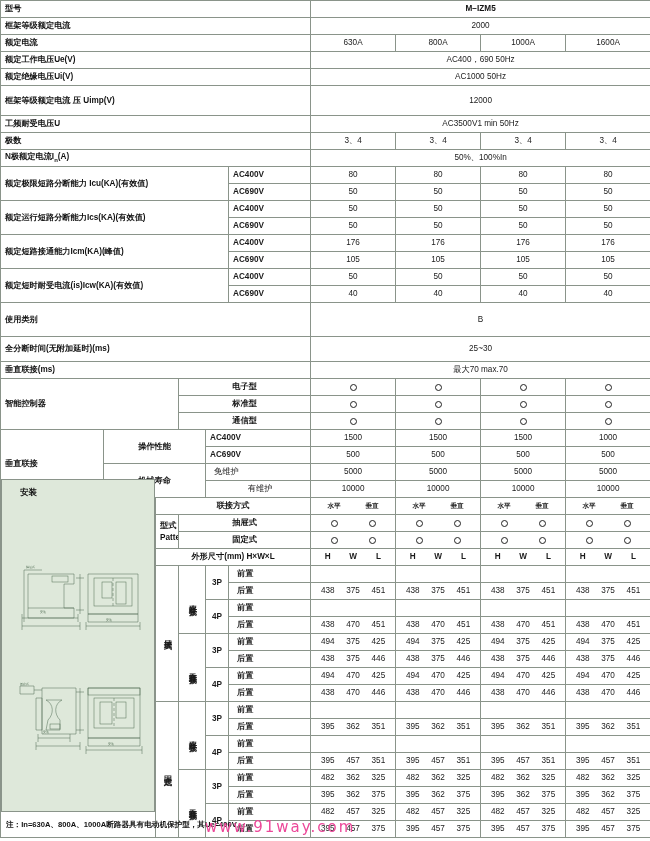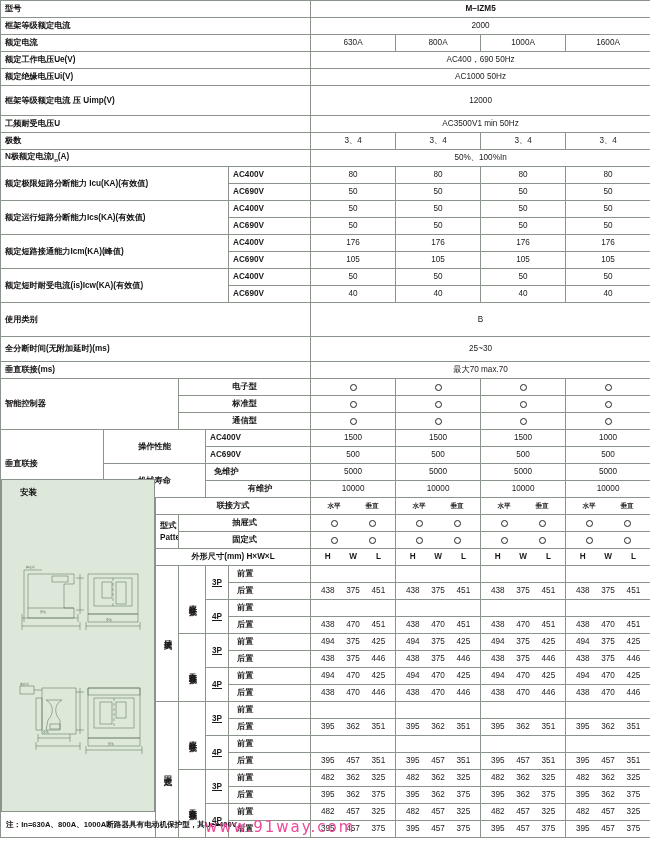--- a/index.html
+++ b/index.html
@@ -35,32 +35,31 @@
   }
   td.lbl.c{text-align:center;padding-left:4px;}
   td.sub{
     background:#ffffff;
     font-weight:bold;
     text-align:left;
     font-size:8px;
   }
   td.subl{
     background:#dee8da;
-    font-weight:bold;
+    font-weight:normal;
     text-align:center;
     font-size:8px;
   }
   td.val{text-align:center;font-size:8.4px;}
   td.vtop{vertical-align:top;padding-top:3px;}
 
   
   td.vert{
     background:#ffffff;font-weight:bold;text-align:center;
     padding:0;
-    text-decoration:underline;
   }
   .vtxt{
     writing-mode:vertical-rl;
     text-orientation:upright;
     letter-spacing:1px;
     font-size:8px;
     line-height:1;
     display:inline-block;
   }
 

